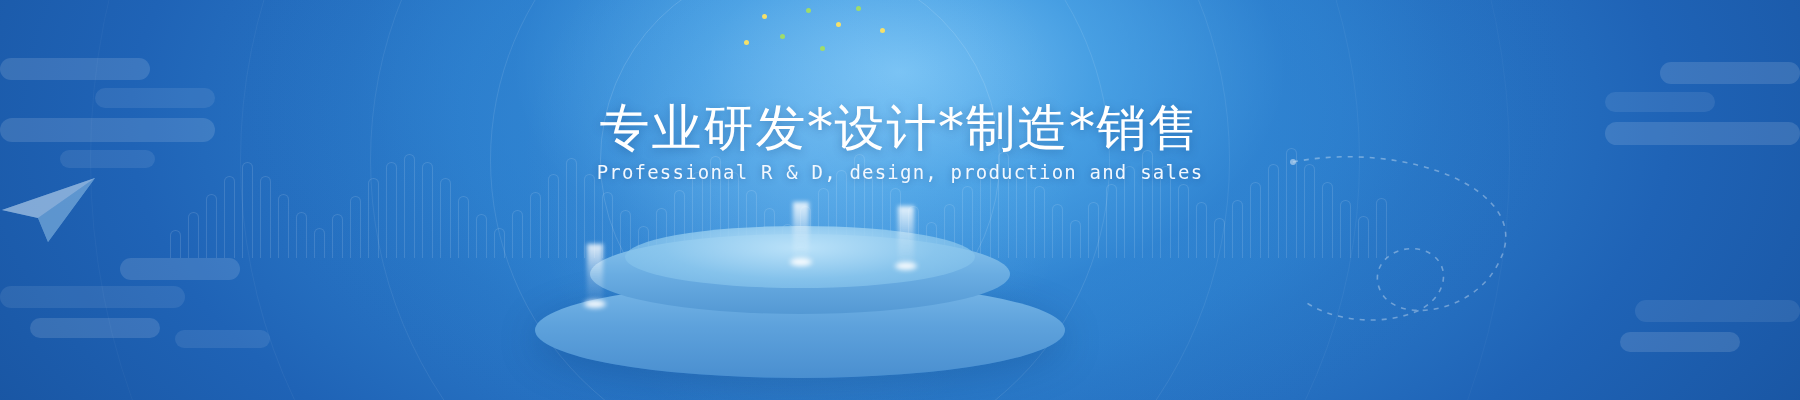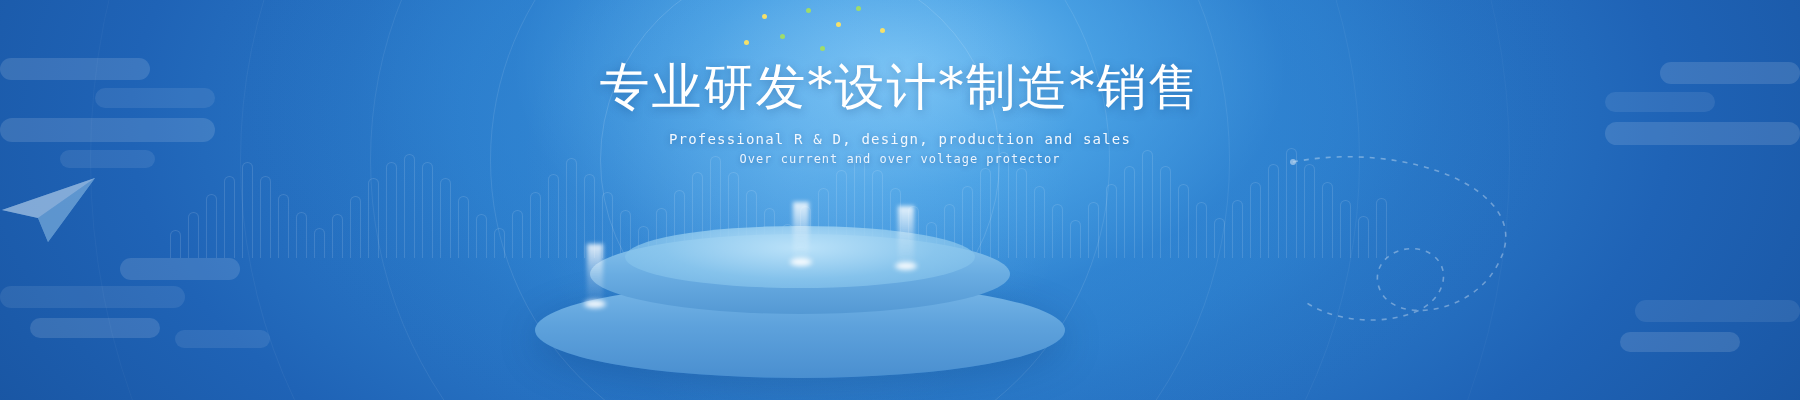--- a/index.html
+++ b/index.html
@@ -107,25 +107,26 @@
   
   .copy{
     position:absolute; left:0; right:0; top:58px;
     text-align:center; z-index:6;
   }
   .headline{
     font-family:"DejaVu Serif","Liberation Serif",serif;
     font-size:50px; line-height:58px; font-weight:400;
     color:#ffffff; letter-spacing:2px;
     text-shadow:0 2px 10px rgba(10,50,110,0.35);
+    margin-top:41px;
   }
   .sub-en{
-    margin-top:14px;
+    margin-top:6px;
     font-family:"DejaVu Sans Mono","Liberation Mono",monospace;
-    font-size:14px; line-height:19px; letter-spacing:1.2px;
+    font-size:19px; line-height:19px; letter-spacing:1.2px;
     color:#f2f8ff;
     text-shadow:0 1px 6px rgba(10,50,110,0.35);
   }
   .headline2{
     margin-top:20px;
     font-family:"DejaVu Serif","Liberation Serif",serif;
     font-size:27px; line-height:34px; letter-spacing:2px;
     color:#ffffff;
     text-shadow:0 2px 9px rgba(10,50,110,0.35);
   }
@@ -274,16 +275,15 @@
     <div class="beam" style="left:383px; top:-4px;"></div>
     <div class="beam" style="left:72px;  top:34px;"></div>
     <div class="beamdot" style="left:275px; top:48px;"></div>
     <div class="beamdot" style="left:380px; top:52px;"></div>
     <div class="beamdot" style="left:69px;  top:90px;"></div>
   </div>
 
   <div class="copy">
     <div class="headline">专业研发*设计*制造*销售</div>
     <div class="sub-en">Professional R &amp; D, design, production and sales</div>
-    <div class="sub-en2">Over current and over voltage protector</div>
   </div>
 
 </div>
 
 </body></html>

